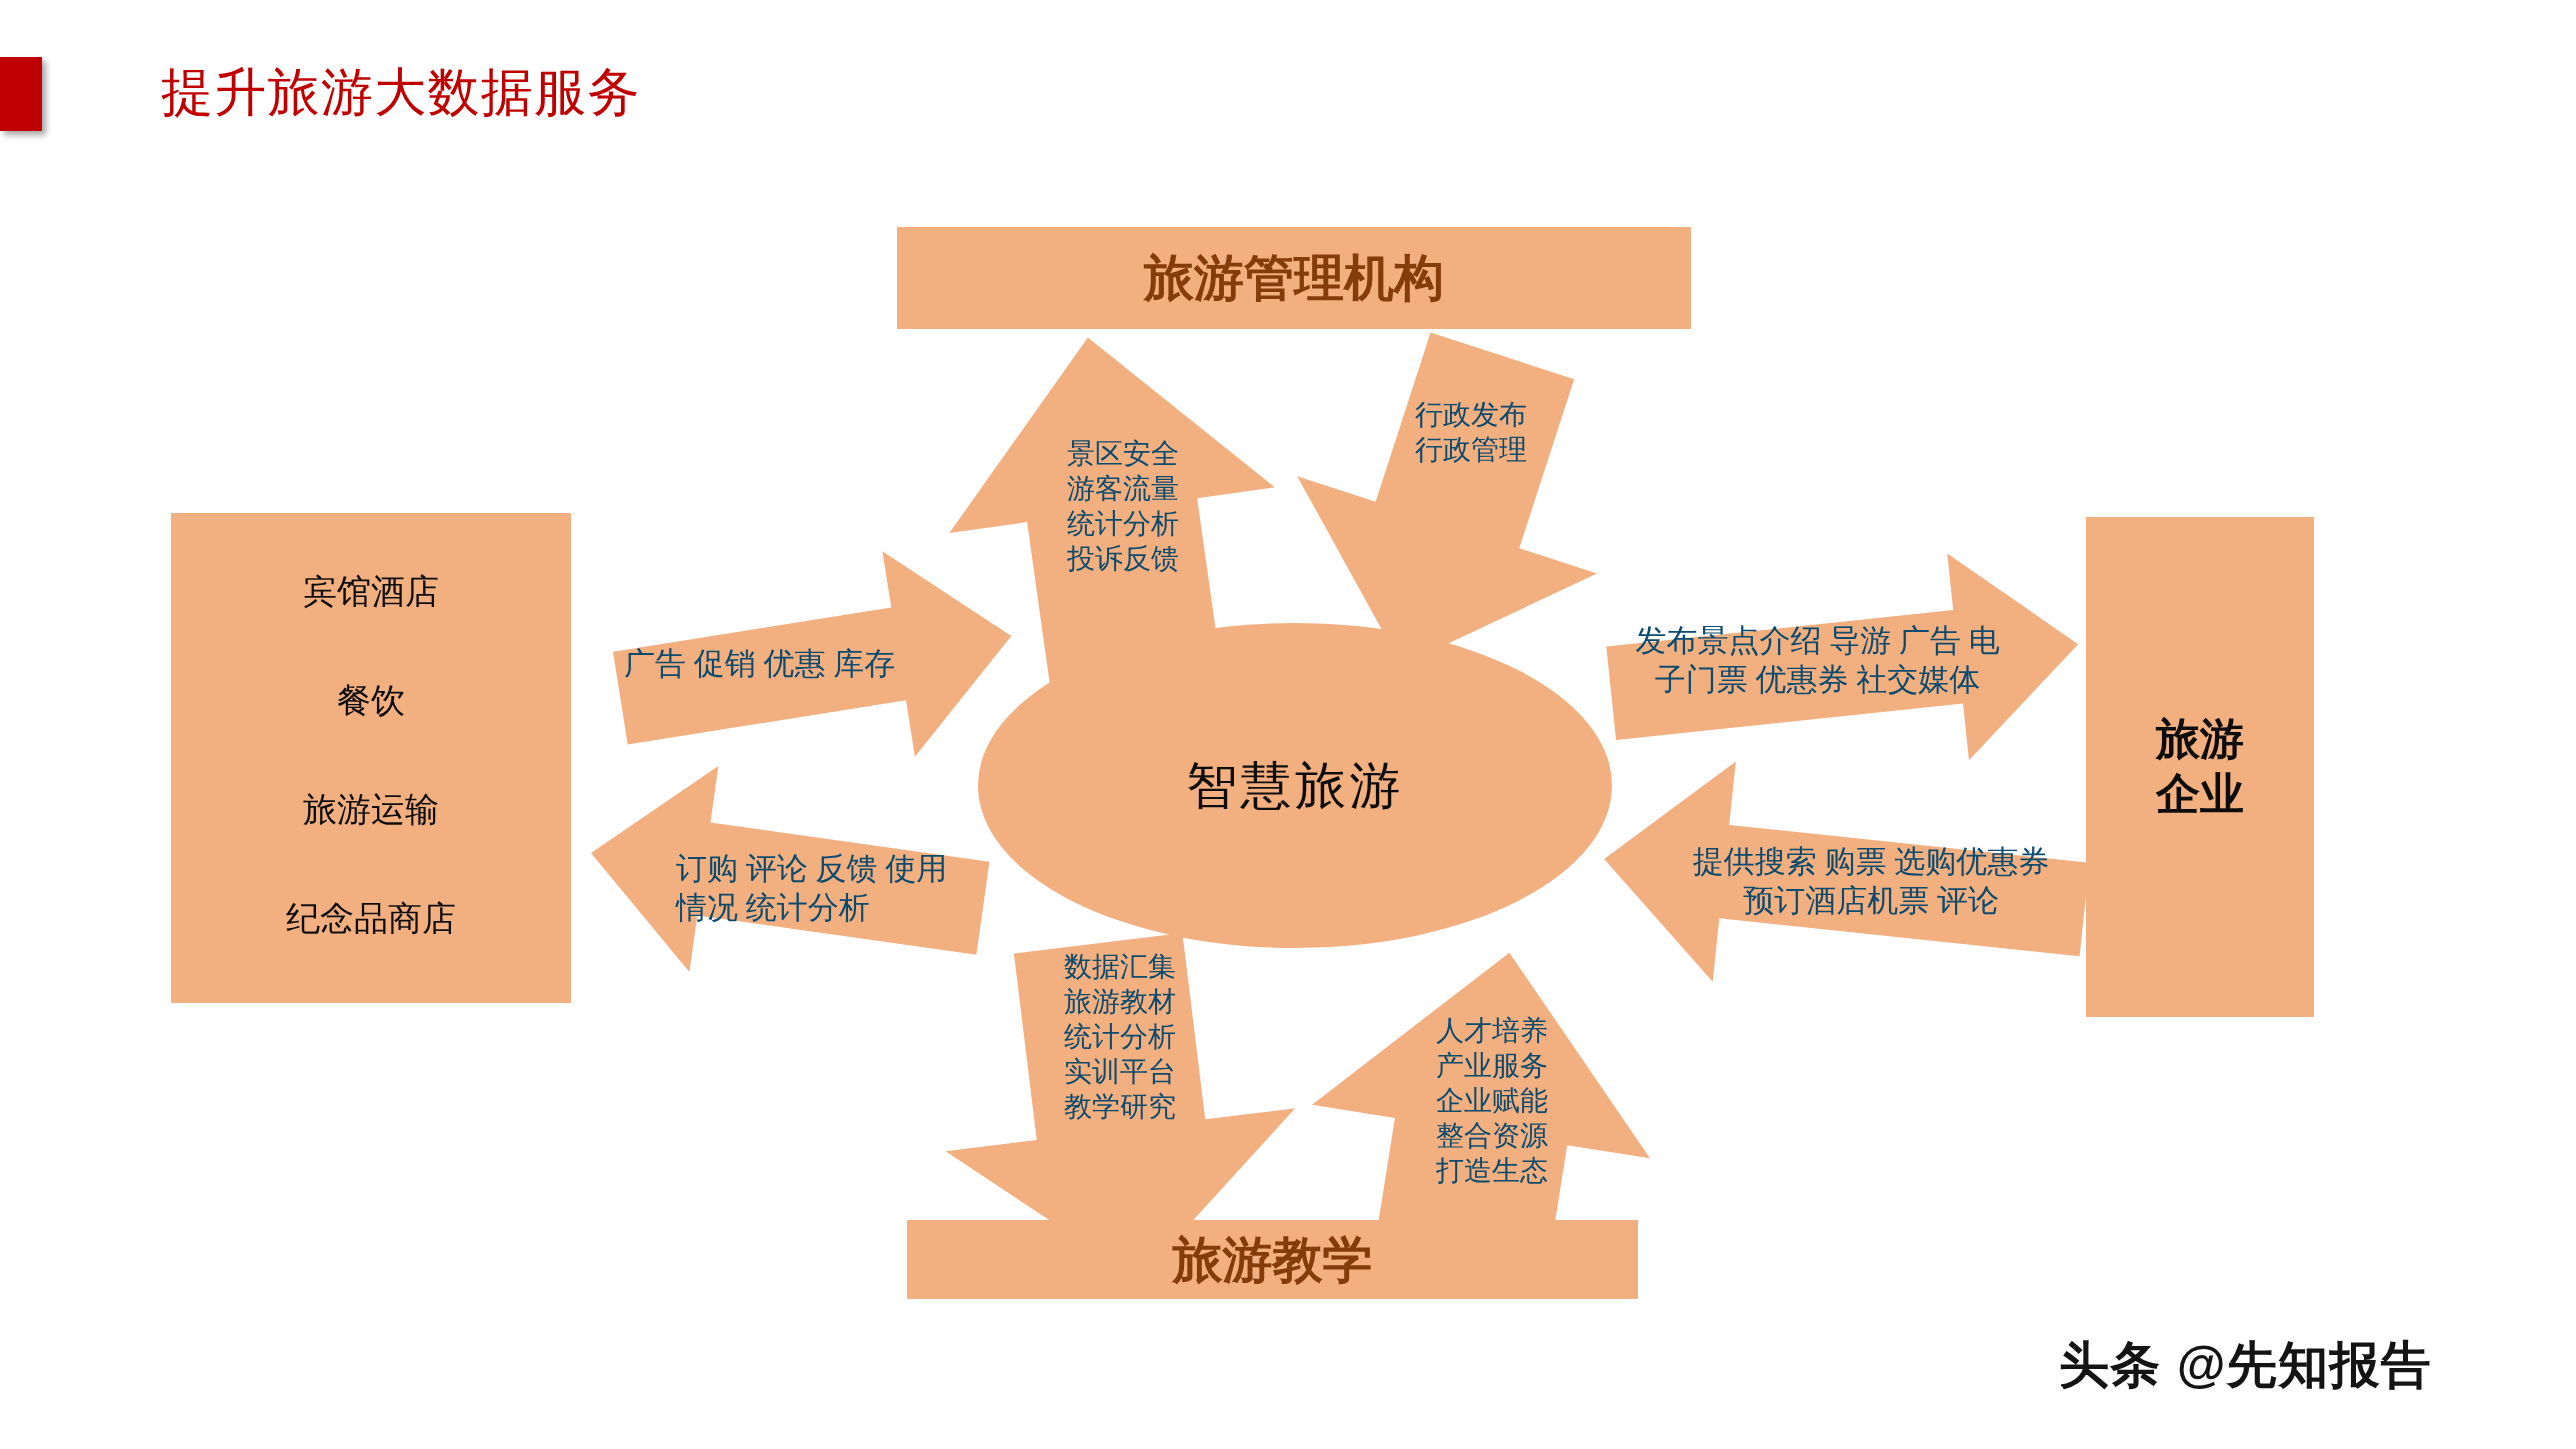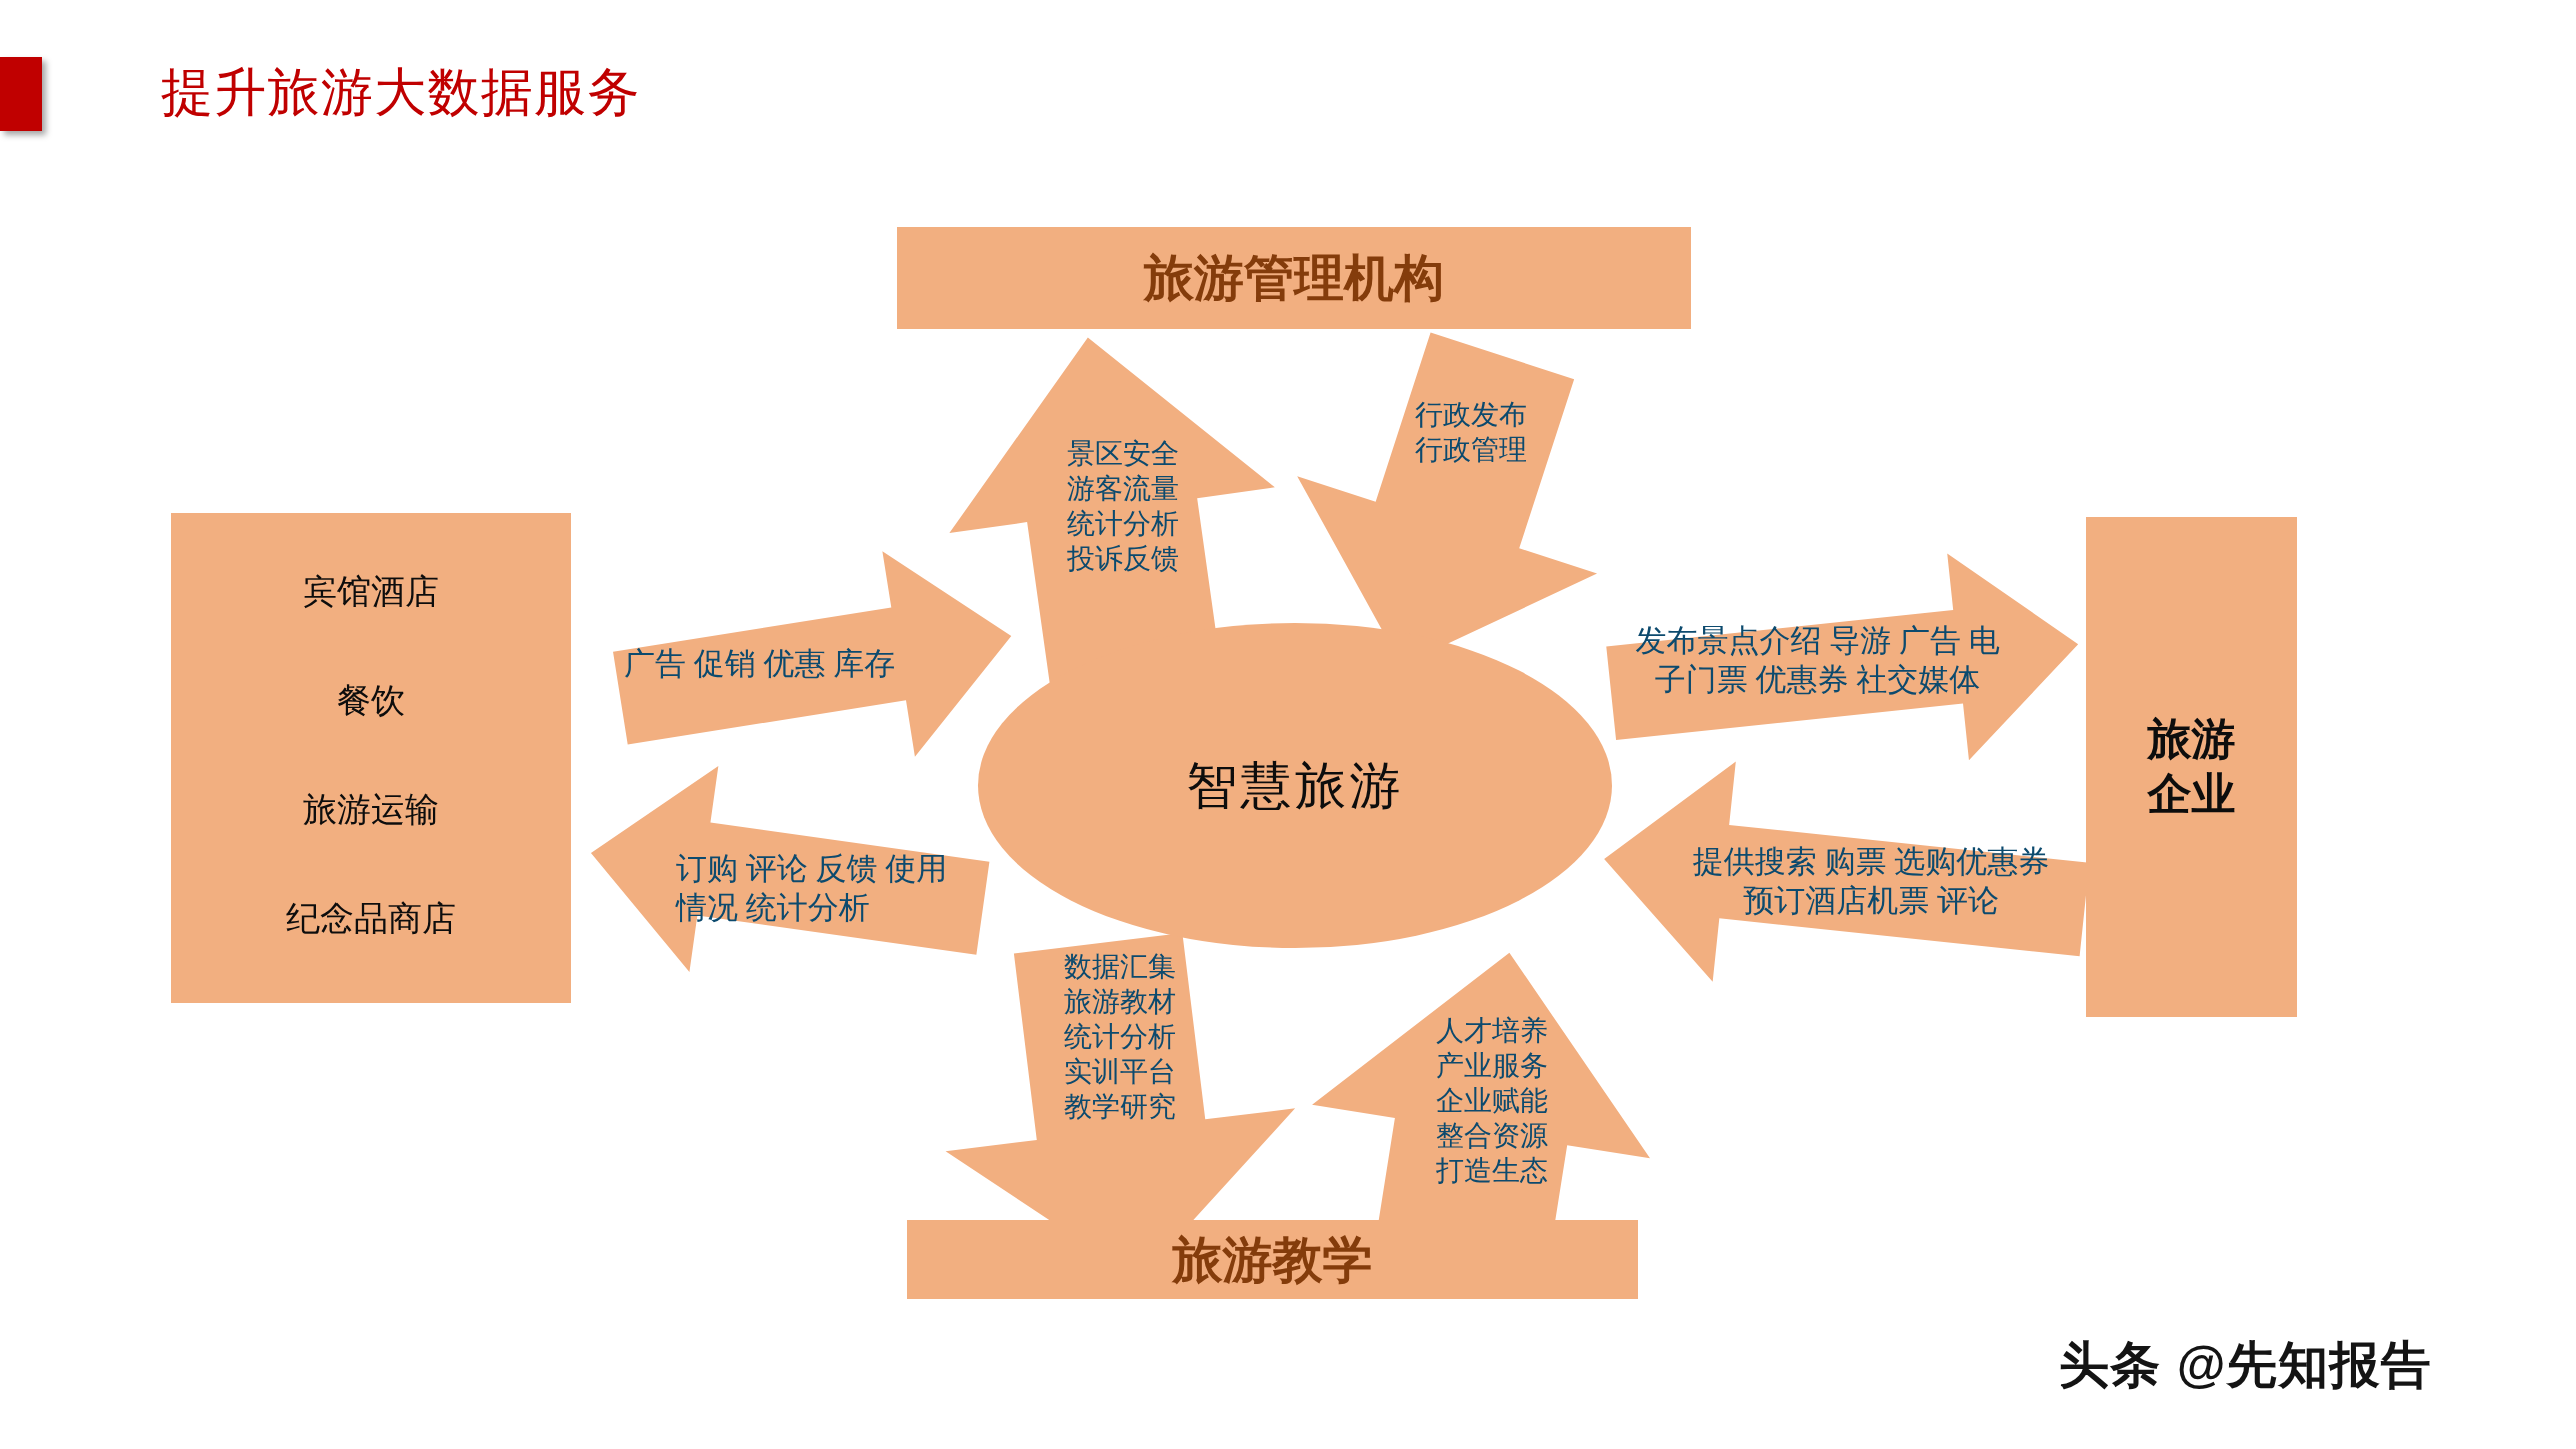--- a/index.html
+++ b/index.html
@@ -73,21 +73,21 @@
 
   #box-top {
     left: 897px; top: 227px; width: 794px; height: 102px;
   }
   #box-left {
     left: 171px; top: 513px; width: 400px; height: 490px;
     justify-content: space-around;
     padding: 24px 0 29.5px 0;
   }
   #box-right {
-    left: 2086px; top: 517px; width: 211px; height: 500px;
+    left: 2086px; top: 517px; width: 228px; height: 500px;
   }
   #box-bottom {
     left: 907px; top: 1220px; width: 731px; height: 79px;
   }
 
   
   #hub-ellipse {
     position: absolute;
     left: 978px; top: 623px;
     width: 634px; height: 325px;

